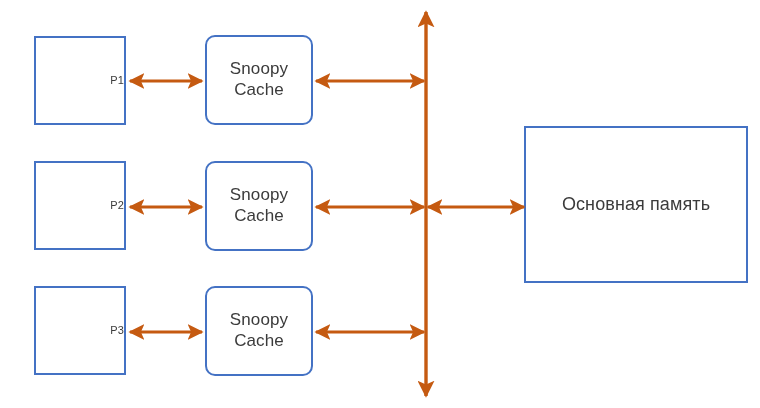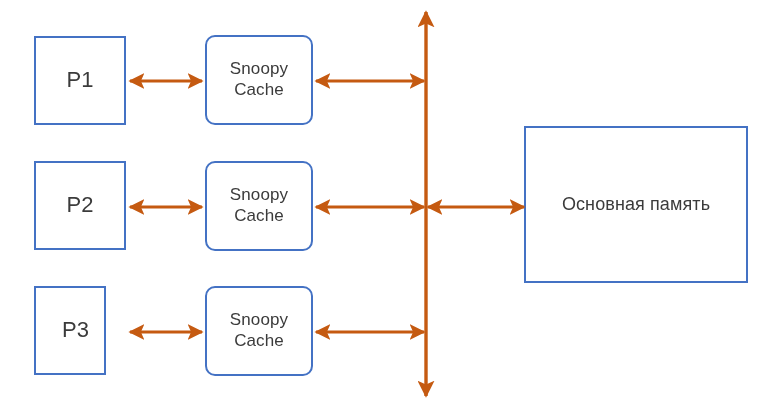--- a/index.html
+++ b/index.html
@@ -23,41 +23,41 @@
     display: flex;
     align-items: center;
     justify-content: center;
     text-align: center;
     color: #3b3b3b;
     font-size: 17px;
     line-height: 1.22;
     letter-spacing: 0.1px;
     white-space: pre-line;
   }
-  .node-box.proc { font-size: 22px; }
+  .node-box.proc { font-size: 11px; justify-content: flex-end; }
   .node-box.cache { font-size: 17px; border-radius: 10px; }
   .node-box.memory { font-size: 18px; }
 
   .conn { position: absolute; }
   .conn svg { display: block; overflow: visible; }
 </style>
 </head>
 <body>
 
 <div id="canvas">
 
   <div class="node-box proc" style="left:34px; top:36px; width:92px; height:89px;">
     <span>P1</span>
   </div>
 
   <div class="node-box proc" style="left:34px; top:161px; width:92px; height:89px;">
     <span>P2</span>
   </div>
 
-  <div class="node-box proc" style="left:34px; top:286px; width:72px; height:89px;padding-left:11px;">
+  <div class="node-box proc" style="left:34px; top:286px; width:92px; height:89px;padding-left:11px;">
     <span>P3</span>
   </div>
 
   <div class="node-box cache" style="left:205px; top:35px; width:108px; height:90px;">
     <span>Snoopy
 Cache</span>
   </div>
 
   <div class="node-box cache" style="left:205px; top:161px; width:108px; height:90px;">
     <span>Snoopy

